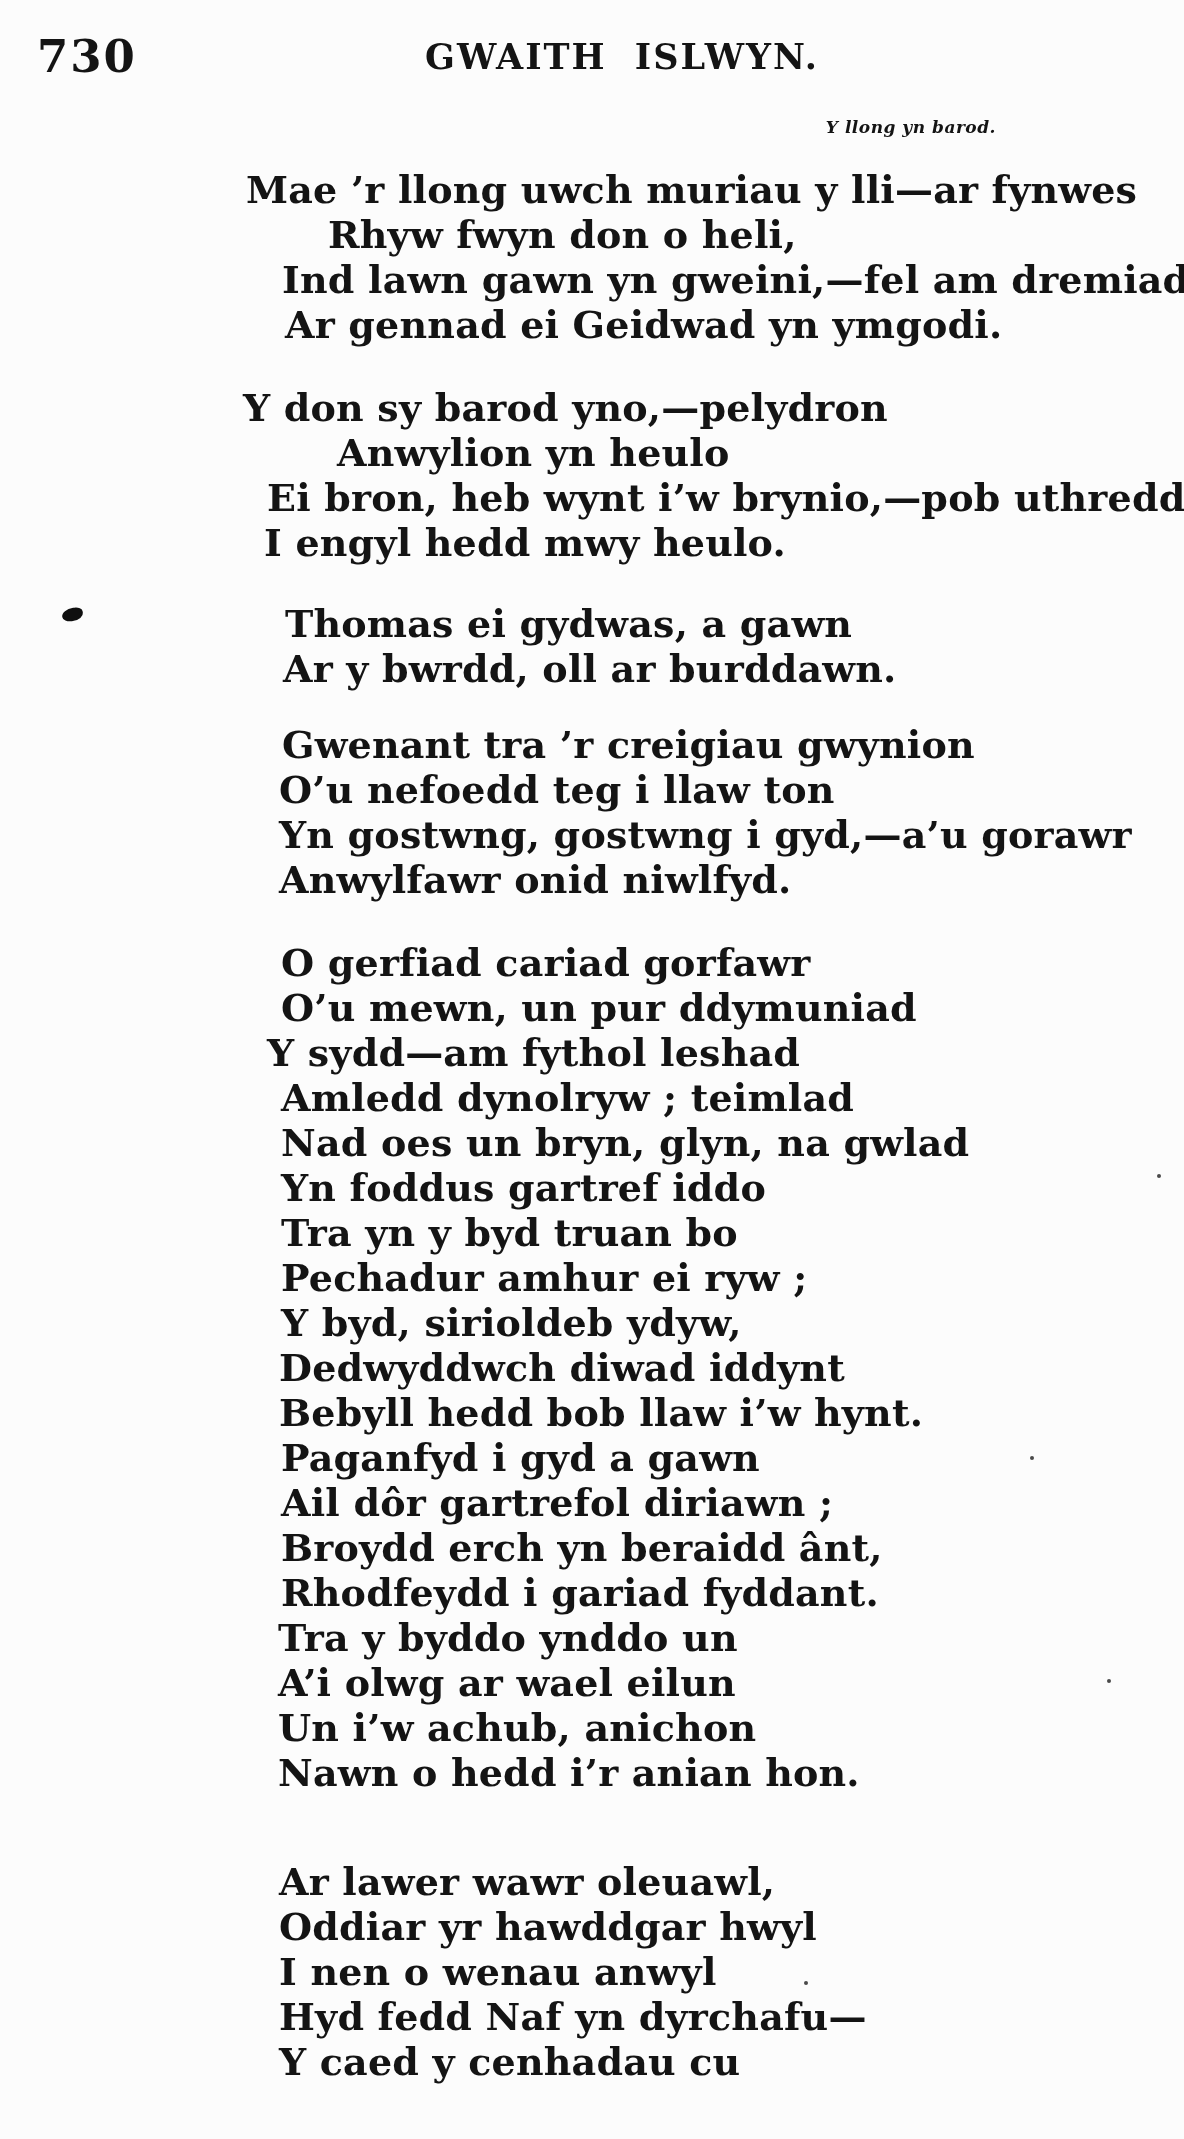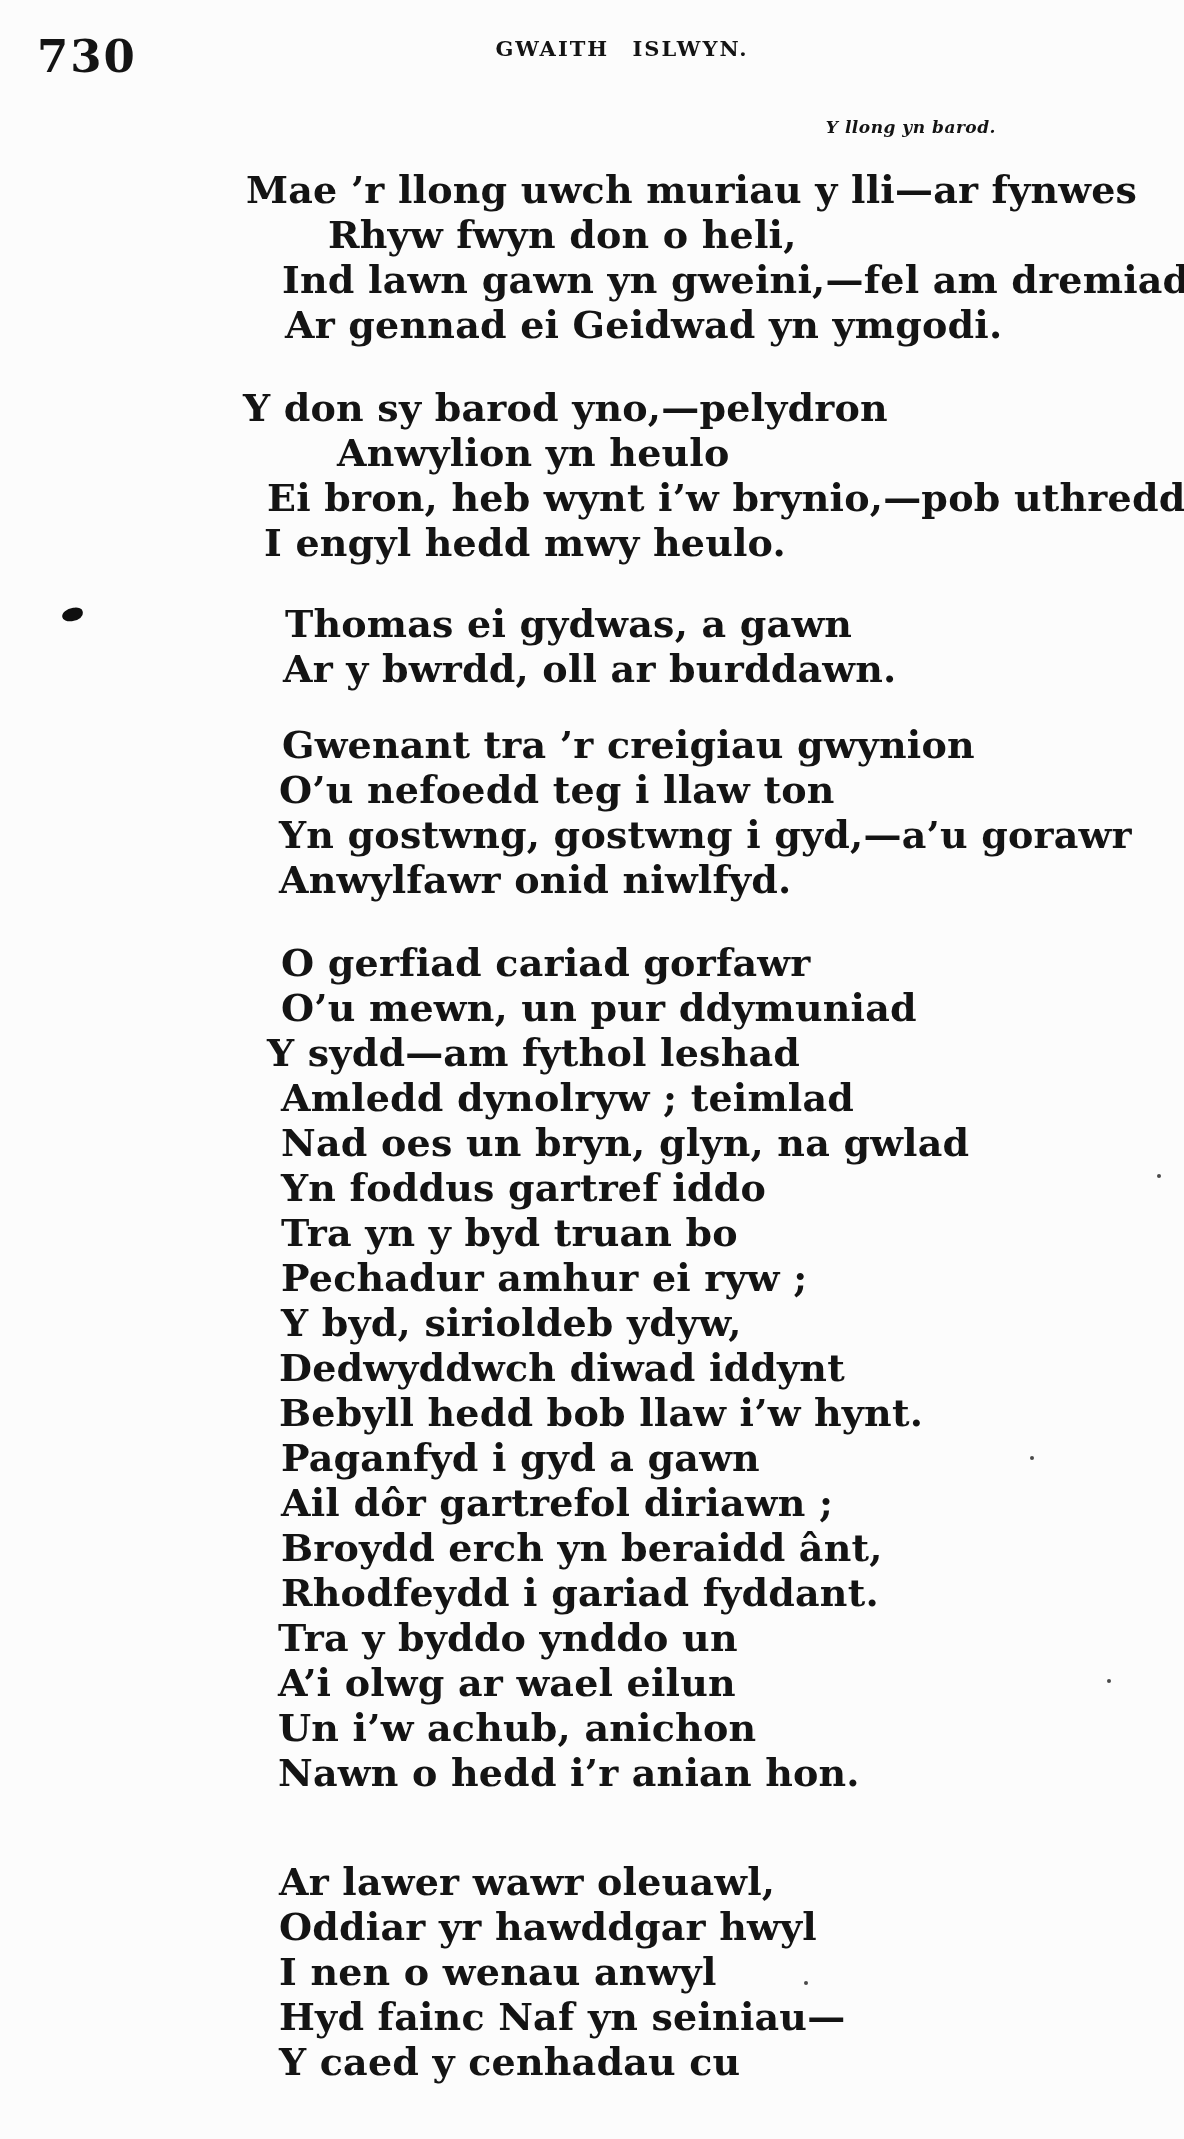--- a/index.html
+++ b/index.html
@@ -19,21 +19,21 @@
     font-size: 45px;
     font-weight: 700;
     letter-spacing: 2px;
   }
   .running-title {
     position: absolute;
     left: 392px;
     top: 36px;
     width: 460px;
     text-align: center;
-    font-size: 21px;
+    font-size: 35px;
     font-weight: 700;
     letter-spacing: 2px;
     word-spacing: 14px;
   }
   .poem-caption {
     position: absolute;
     right: 188px;
     top: 117px;
     font-size: 17px;
     font-weight: 700;
@@ -126,21 +126,21 @@
   <div class="line" style="margin-left:35px">Tra y byddo ynddo un</div>
   <div class="line" style="margin-left:35px">A’i olwg ar wael eilun</div>
   <div class="line" style="margin-left:35px">Un i’w achub, anichon</div>
   <div class="line" style="margin-left:35px">Nawn o hedd i’r anian hon.</div>
 </div>
 
 <div class="stanza" style="top:1859px">
   <div class="line" style="margin-left:36px">Ar lawer wawr oleuawl,</div>
   <div class="line" style="margin-left:36px">Oddiar yr hawddgar hwyl</div>
   <div class="line" style="margin-left:36px">I nen o wenau anwyl</div>
-  <div class="line" style="margin-left:36px">Hyd fainc Naf yn seiniau—</div>
+  <div class="line" style="margin-left:36px">Hyd fedd Naf yn dyrchafu—</div>
   <div class="line" style="margin-left:36px">Y caed y cenhadau cu</div>
 </div>
 
 <div class="ink-blob"></div>
 <div class="speck speck-1"></div>
 <div class="speck speck-2"></div>
 <div class="speck speck-3"></div>
 <div class="speck speck-4"></div>
 
 </body></html>

